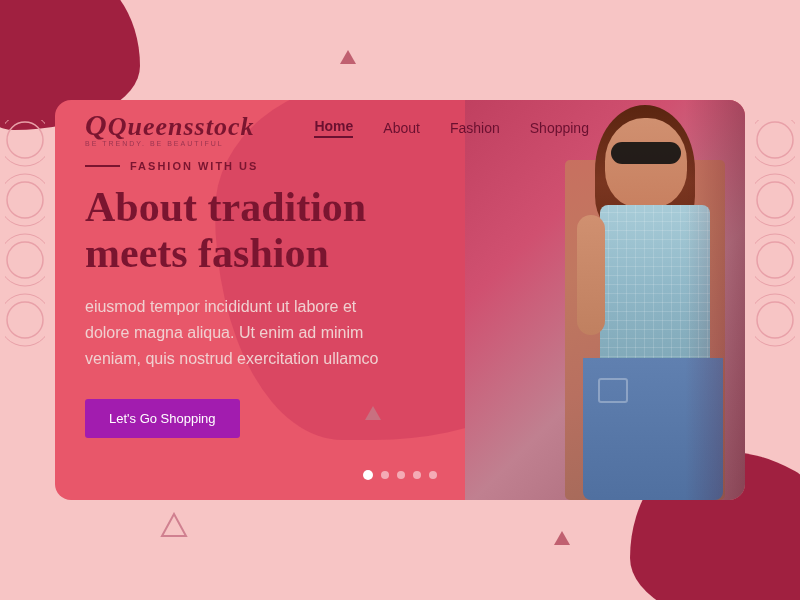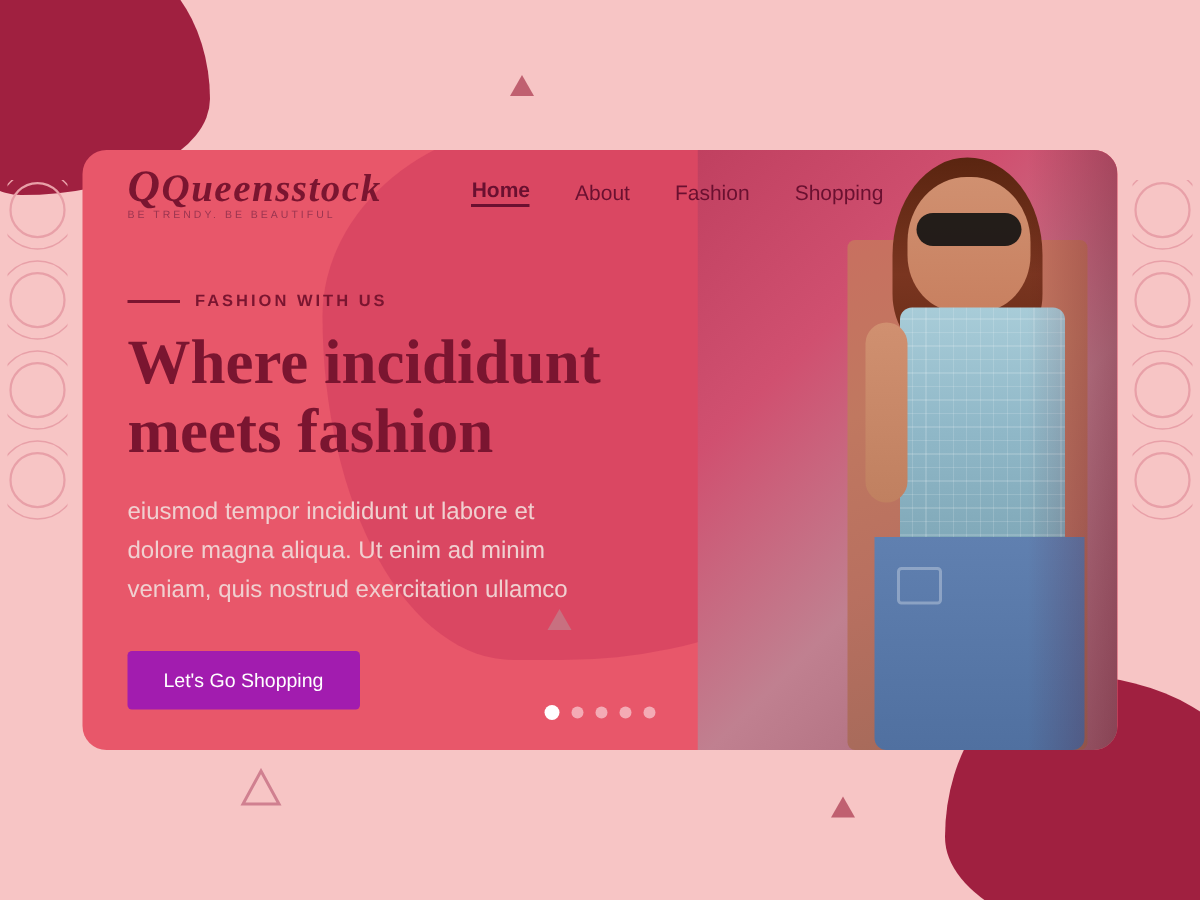--- a/index.html
+++ b/index.html
@@ -158,21 +158,20 @@
       text-align: center;
     }
 
     
     .hero-content {
       position: absolute;
       top: 60px;
       left: 30px;
       width: 380px;
       z-index: 10;
-      margin-top: 35px;
     }
     .fashion-label {
       display: flex;
       align-items: center;
       gap: 10px;
       margin-bottom: 12px;
     }
     .fashion-line {
       width: 35px;
       height: 2px;
@@ -346,21 +345,21 @@
       <a class="nav-link" href="#">Shopping</a>
     </nav>
   </div>
 
   <div class="hero-content">
     <div class="fashion-label">
       <div class="fashion-line"></div>
       <span class="fashion-text">FASHION WITH US</span>
     </div>
     <h1 class="hero-title">
-      <span>Where incididunt</span><br>
+      <span>About tradition</span><br>
       <span>meets fashion</span>
     </h1>
     <p class="hero-desc">eiusmod tempor incididunt ut labore et dolore magna aliqua. Ut enim ad minim veniam, quis nostrud exercitation ullamco</p>
     <button class="cta-button">Let's Go Shopping</button>
   </div>
 
   <div class="card-tri"></div>
 
   <div class="pagination">
     <div class="dot active"></div>

